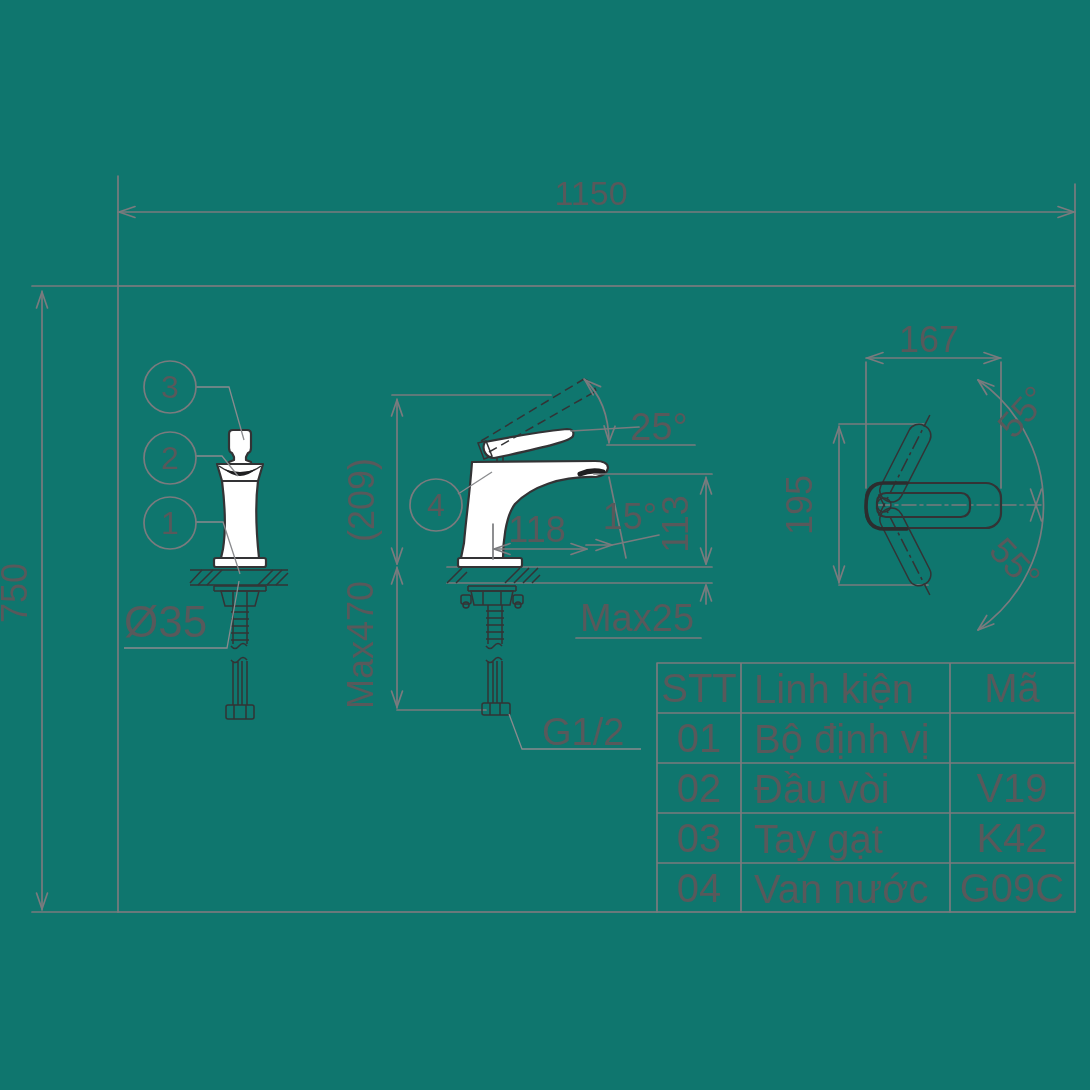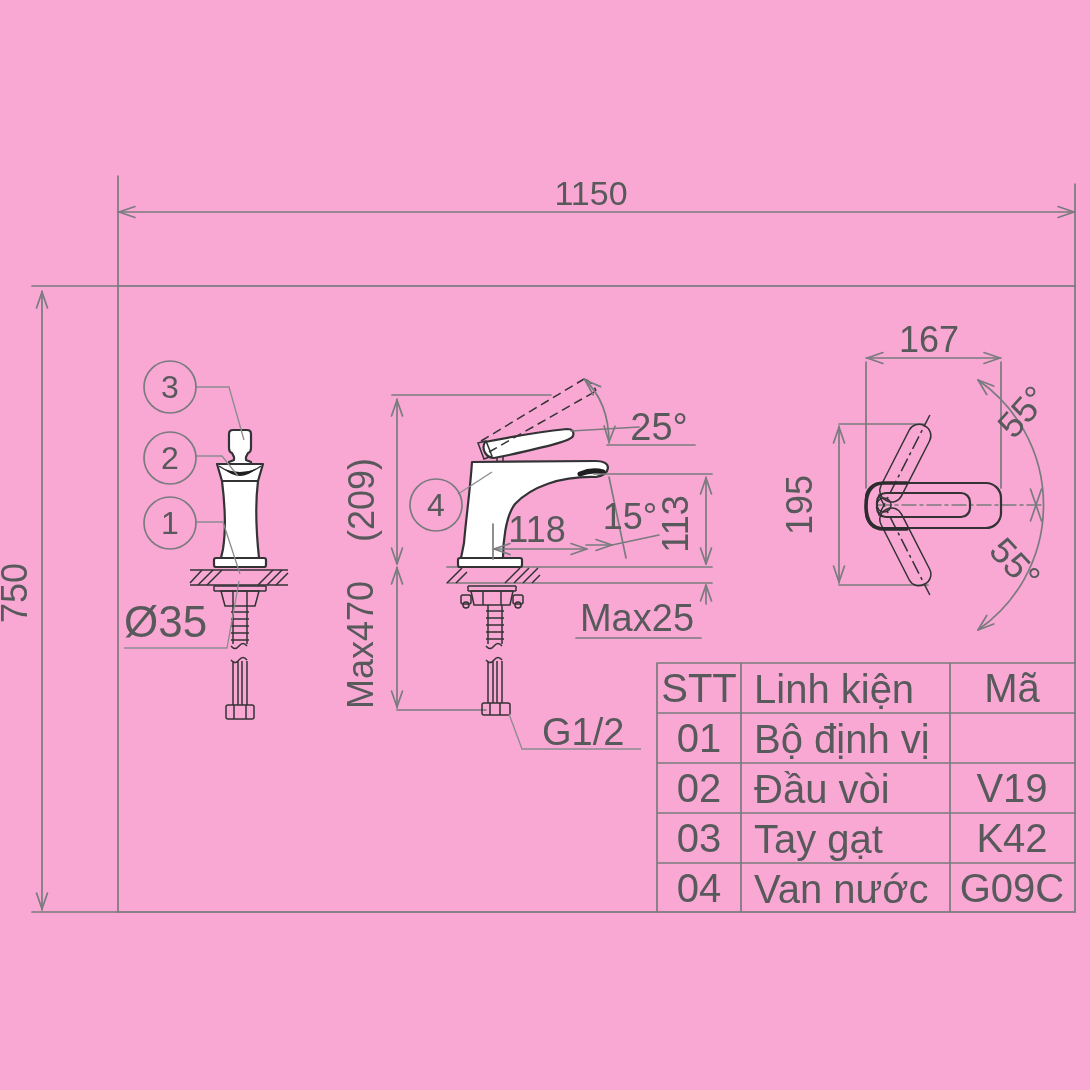--- a/index.html
+++ b/index.html
@@ -1,16 +1,16 @@
 <!DOCTYPE html>
 <html><head>
 <meta charset="utf-8">
 <style>
   html,body{margin:0;padding:0;background:#ffffff;}
-  #stage{position:relative;width:1090px;height:1090px;background:#f9a8d4;overflow:hidden;}
+  #stage{position:relative;width:1090px;height:1090px;background:#0f766e;overflow:hidden;}
   svg{display:block;}
   svg text{fill:#58595b;font-family:"Liberation Sans","DejaVu Sans",sans-serif;}
   .ln{stroke:#7a7b7e;stroke-width:1.7;fill:none;stroke-linecap:round;}
   .thin{stroke:#8a8b8e;stroke-width:1.3;fill:none;}
   .dk{stroke:#333335;stroke-width:2.2;fill:none;stroke-linejoin:round;stroke-linecap:round;}
   .dkw{stroke:#333335;stroke-width:2.2;fill:#ffffff;stroke-linejoin:round;stroke-linecap:round;}
   .dk15{stroke:#333335;stroke-width:1.5;fill:none;}
   .bold{stroke:#2c2c2e;stroke-width:3.6;fill:none;stroke-linecap:round;}
   .dark5{stroke:#1f1f21;stroke-width:5;fill:none;stroke-linecap:round;}
   .fillDark{fill:#1f1f21;stroke:none;}

